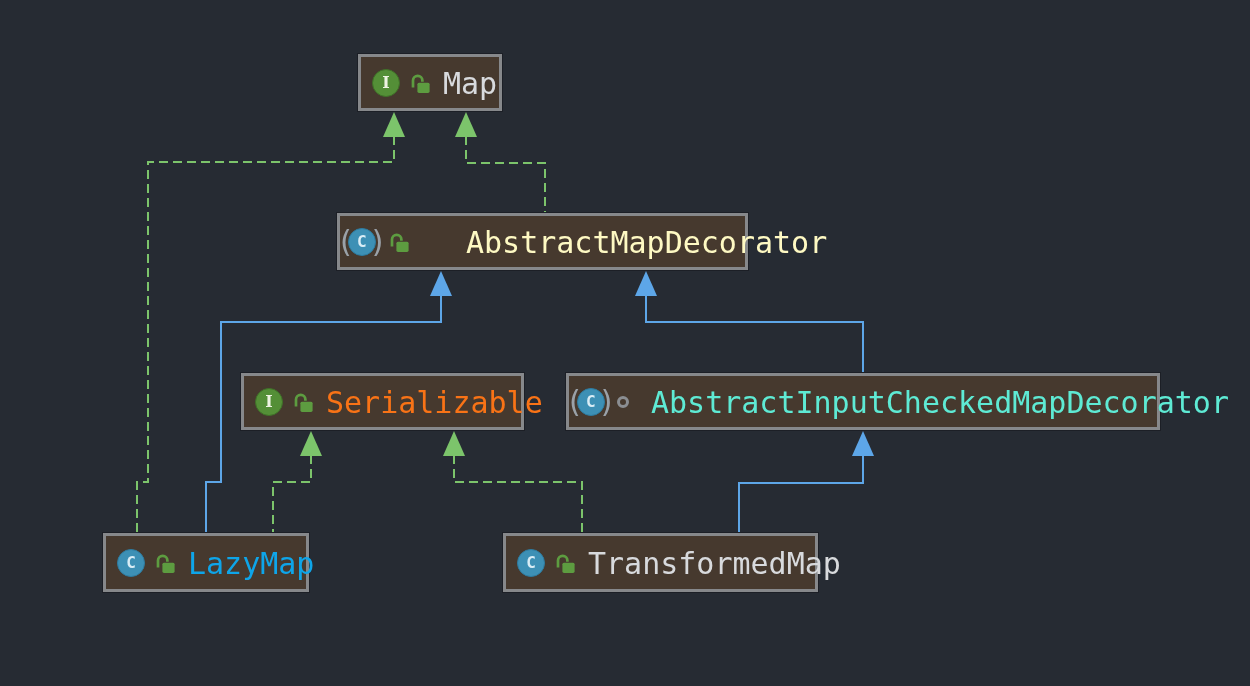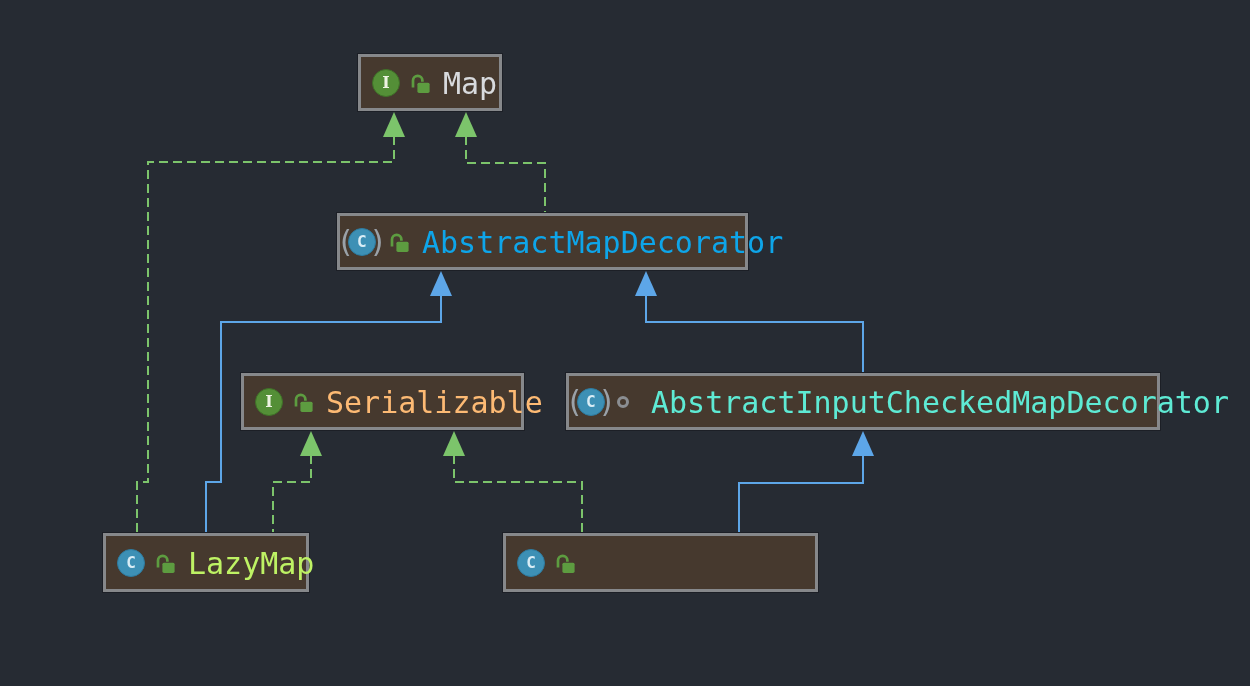--- a/index.html
+++ b/index.html
@@ -114,33 +114,33 @@
           <i class="paren" style="color: rgb(154, 161, 168);">(</i>
           <b class="circle class-circle" style="background: rgb(61, 144, 181);">C</b>
           <i class="paren" style="color: rgb(154, 161, 168);">)</i>
         </span>
         <span class="vis">
           <svg width="23" height="23" viewBox="0 0 23 23">
             <path d="M4 16 V9 a4.7 4.7 0 0 1 9.4 0 v1.2" fill="none" stroke="#5d9c40" stroke-width="2.7"></path>
             <rect x="8.4" y="11.2" width="12.2" height="10.2" rx="1.6" fill="#5d9c40"></rect>
           </svg>
         </span>
-        <span class="label" style="color: #0ea5e9;">AbstractMapDecorator</span>
+        <span class="label" style="color: #fef9c3; margin-left: 44px;">AbstractMapDecorator</span>
       </div>
       <div class="node" style="left: 241px; top: 373px; width: 283px; height: 57px; background: rgb(70, 57, 46); border-color: rgb(134, 136, 139);">
         <span class="kind interface">
           <b class="circle iface-circle" style="background: rgb(84, 143, 55);">I</b>
         </span>
         <span class="vis">
           <svg width="23" height="23" viewBox="0 0 23 23">
             <path d="M4 16 V9 a4.7 4.7 0 0 1 9.4 0 v1.2" fill="none" stroke="#5d9c40" stroke-width="2.7"></path>
             <rect x="8.4" y="11.2" width="12.2" height="10.2" rx="1.6" fill="#5d9c40"></rect>
           </svg>
         </span>
-        <span class="label" style="color: #fdba74;">Serializable</span>
+        <span class="label" style="color: #f97316;">Serializable</span>
       </div>
       <div class="node" style="left: 566px; top: 373px; width: 594px; height: 57px; background: rgb(70, 57, 46); border-color: rgb(134, 136, 139);">
         <span class="kind abstract-class">
           <i class="paren" style="color: rgb(154, 161, 168);">(</i>
           <b class="circle class-circle" style="background: rgb(61, 144, 181);">C</b>
           <i class="paren" style="color: rgb(154, 161, 168);">)</i>
         </span>
         <span class="vis">
           <span class="ring" style="border-color: rgb(139, 142, 146);"></span>
         </span>
@@ -149,27 +149,28 @@
       <div class="node" style="left: 103px; top: 533px; width: 206px; height: 59px; background: rgb(70, 57, 46); border-color: rgb(134, 136, 139);">
         <span class="kind class">
           <b class="circle class-circle" style="background: rgb(61, 144, 181);">C</b>
         </span>
         <span class="vis">
           <svg width="23" height="23" viewBox="0 0 23 23">
             <path d="M4 16 V9 a4.7 4.7 0 0 1 9.4 0 v1.2" fill="none" stroke="#5d9c40" stroke-width="2.7"></path>
             <rect x="8.4" y="11.2" width="12.2" height="10.2" rx="1.6" fill="#5d9c40"></rect>
           </svg>
         </span>
-        <span class="label" style="color: #bef264;">LazyMap</span>
+        <span class="label" style="color: #0ea5e9;">LazyMap</span>
       </div>
       <div class="node" style="left: 503px; top: 533px; width: 315px; height: 59px; background: rgb(70, 57, 46); border-color: rgb(134, 136, 139);">
         <span class="kind class">
           <b class="circle class-circle" style="background: rgb(61, 144, 181);">C</b>
         </span>
         <span class="vis">
           <svg width="23" height="23" viewBox="0 0 23 23">
             <path d="M4 16 V9 a4.7 4.7 0 0 1 9.4 0 v1.2" fill="none" stroke="#5d9c40" stroke-width="2.7"></path>
             <rect x="8.4" y="11.2" width="12.2" height="10.2" rx="1.6" fill="#5d9c40"></rect>
           </svg>
         </span>
+        <span class="label" style="color: rgb(216, 218, 221);">TransformedMap</span>
       </div>
     </div>
 </div>
 
 </body></html>

